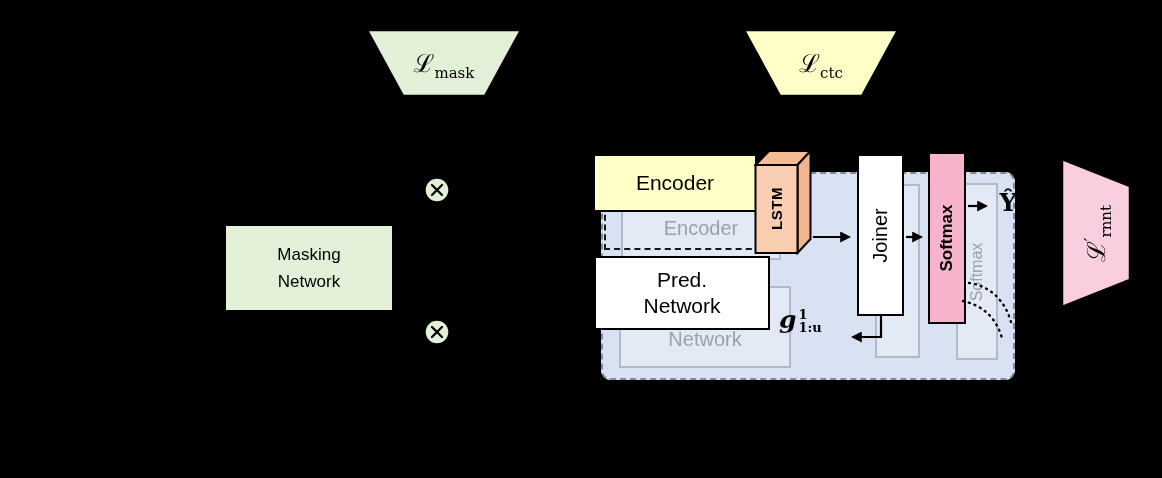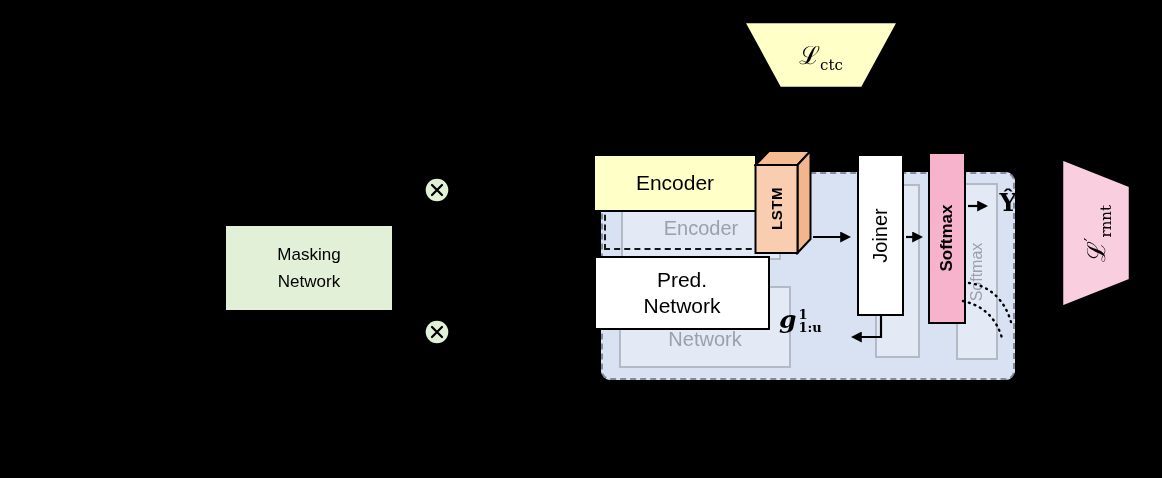--- a/index.html
+++ b/index.html
@@ -6,21 +6,21 @@
   .canvas{position:relative;width:1162px;height:478px;background:#000;overflow:hidden;
           font-family:"Liberation Sans",sans-serif;color:#000;}
 
   
   .funnel{position:absolute;display:flex;align-items:center;justify-content:center;}
   .funnel svg{position:absolute;left:0;top:0;}
   .loss-label{position:relative;z-index:1;font-family:"DejaVu Serif",serif;font-size:25px;}
   .loss-label sub{font-size:15px;}
   .loss-label sup{font-size:16px;}
   #funnel-mask{left:364px;top:28px;width:160px;height:70px;}
-  #funnel-ctc{left:741px;top:20px;width:160px;height:70px;}
+  #funnel-ctc{left:741px;top:28px;width:160px;height:70px;}
   #funnel-rnnt{left:1060px;top:157px;width:72px;height:152px;}
   #funnel-rnnt .loss-label{transform:rotate(-90deg);white-space:nowrap;}
 
   
   .box{position:absolute;border:2px solid #000;box-sizing:border-box;display:flex;
        align-items:center;justify-content:center;text-align:center;z-index:3;}
   .vlabel{transform:rotate(-90deg);white-space:nowrap;}
 
   #masking-box{left:224px;top:224px;width:170px;height:88px;background:#e3f0d8;
                font-size:17px;line-height:27px;}
@@ -71,20 +71,26 @@
   #arrows{position:absolute;left:0;top:0;width:1162px;height:478px;z-index:5;pointer-events:none;}
   .arr{stroke:#000;stroke-width:2.2;fill:none;marker-end:url(#ah);}
   .dot{stroke:#000;stroke-width:2.4;fill:none;stroke-dasharray:1 5;stroke-linecap:round;}
   .block{display:block;}
 </style>
 </head>
 <body>
 
 <div class="canvas">
 
+  <div class="funnel" id="funnel-mask">
+    <svg width="160" height="70" viewBox="0 0 160 70">
+      <polygon points="3,2 157,2 121,68 39,68" stroke="#000" stroke-width="2.5" fill="#e3f0d8"></polygon>
+    </svg>
+    <div class="loss-label"><span>ℒ</span><sub>mask</sub></div>
+  </div>
 
   <div class="funnel" id="funnel-ctc">
     <svg width="160" height="70" viewBox="0 0 160 70">
       <polygon points="3,2 157,2 121,68 39,68" stroke="#000" stroke-width="2.5" fill="#ffffc8"></polygon>
     </svg>
     <div class="loss-label"><span>ℒ</span><sub>ctc</sub></div>
   </div>
 
   <div class="funnel" id="funnel-rnnt">
     <svg width="72" height="152" viewBox="0 0 72 152">

